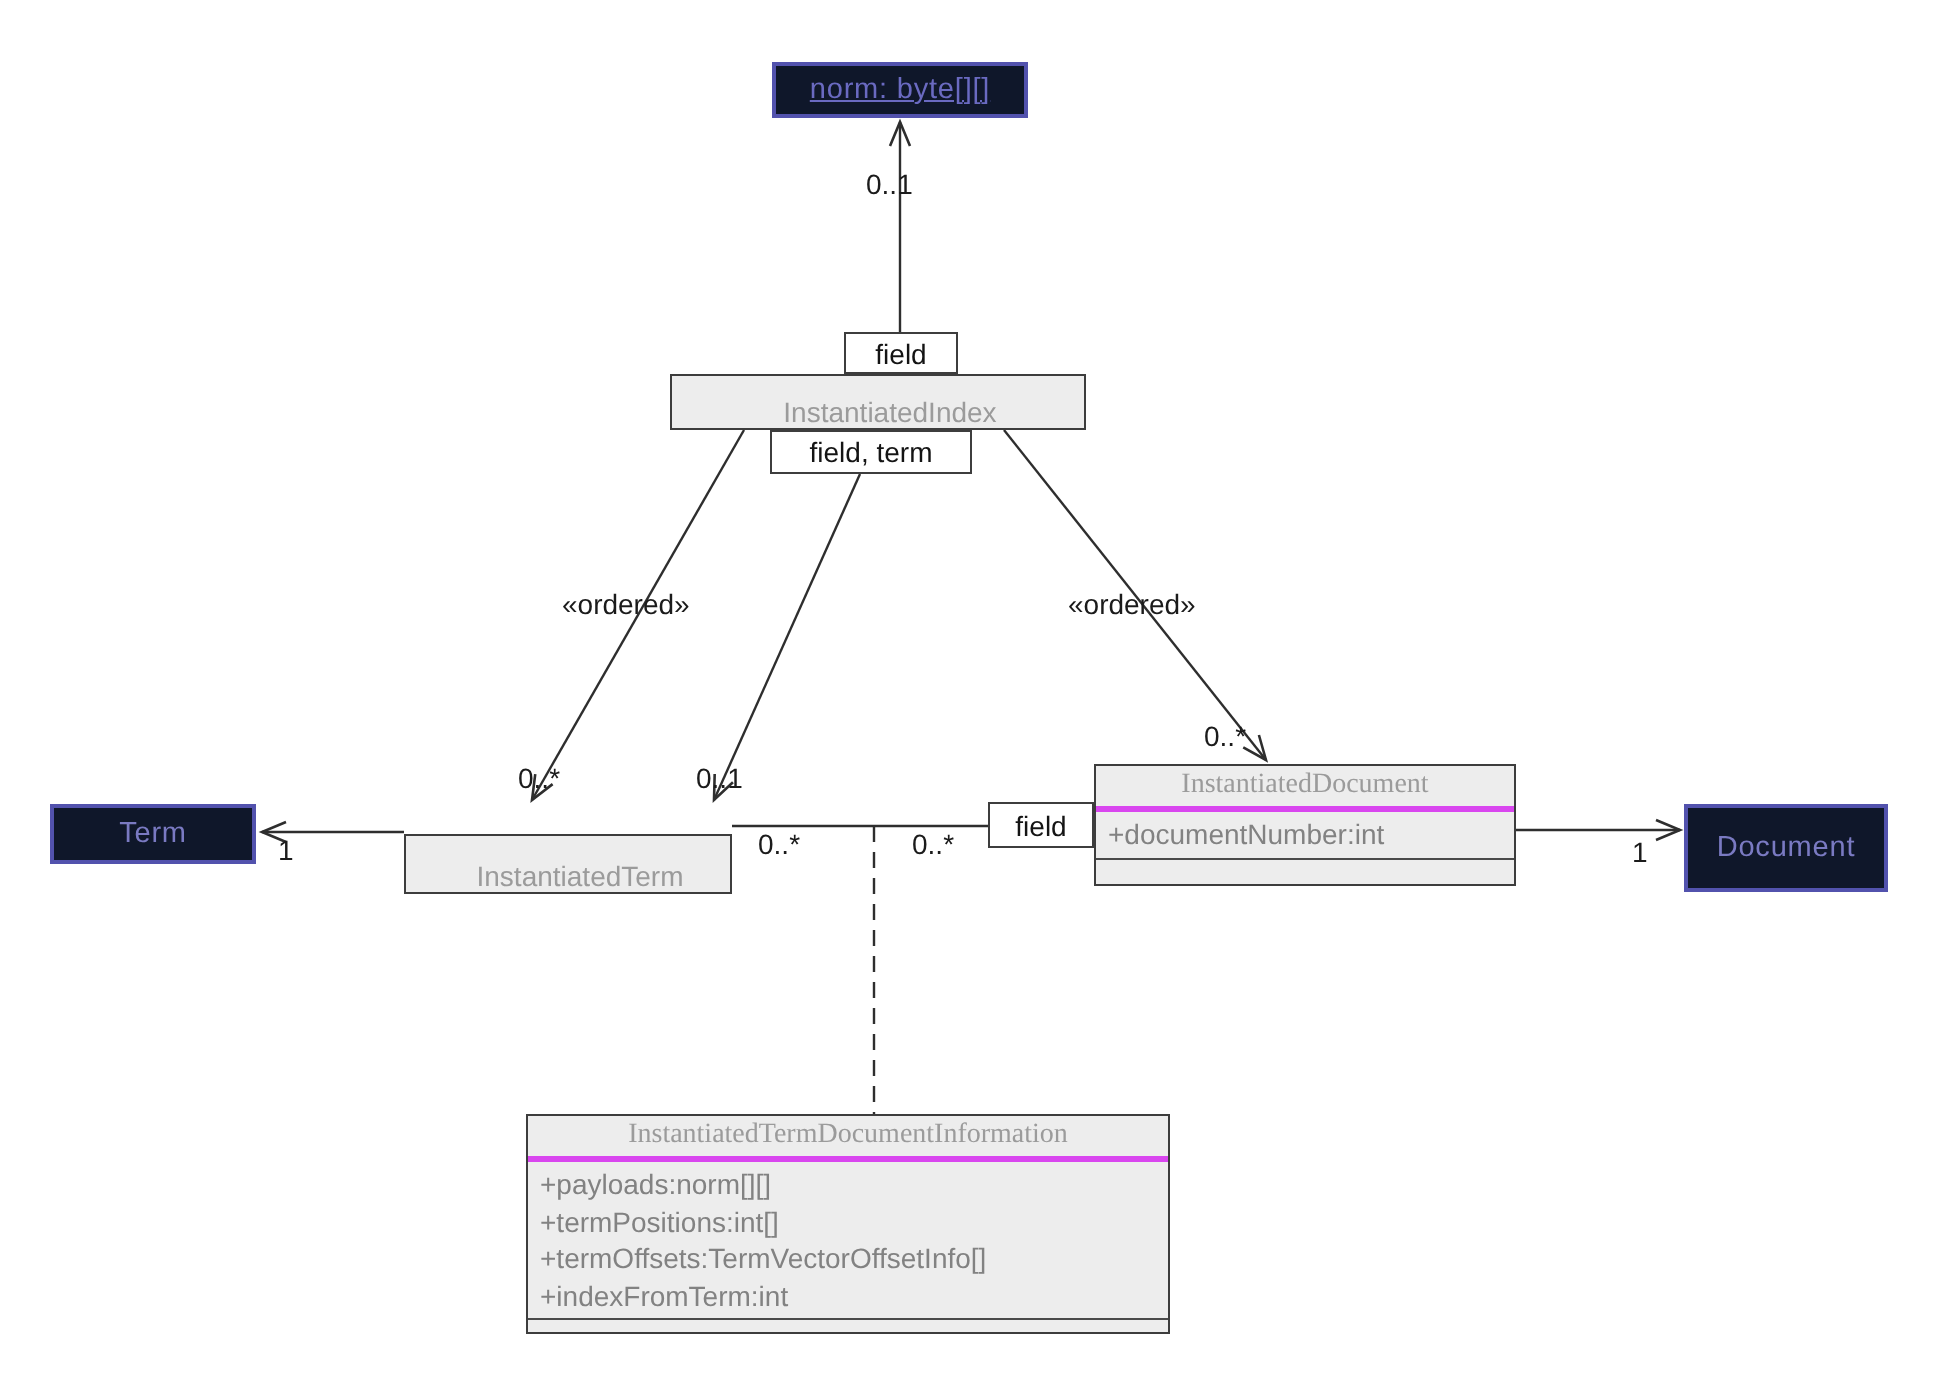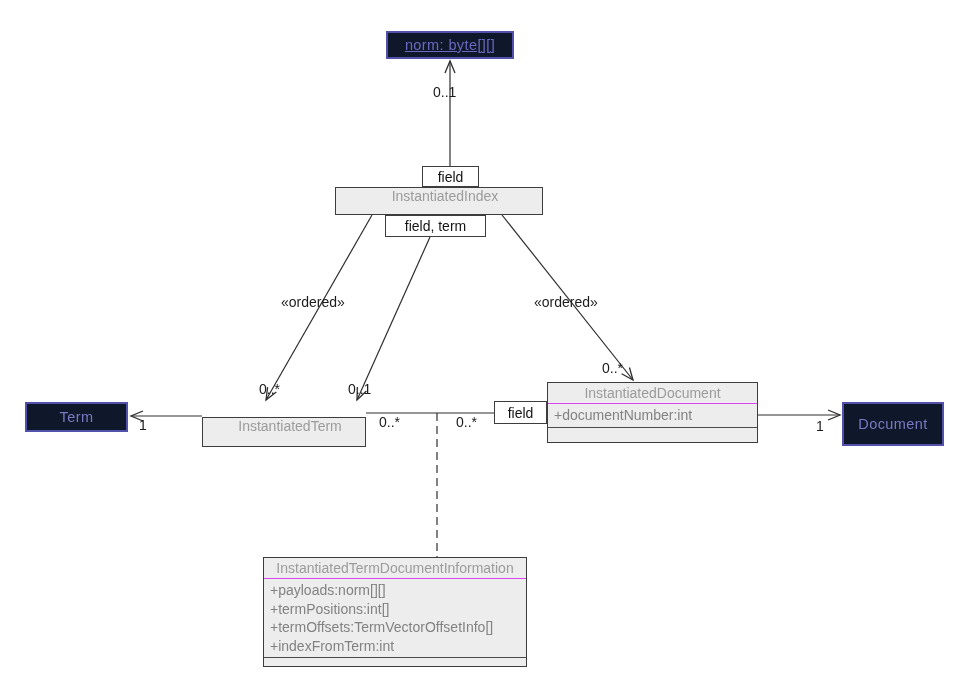--- a/index.html
+++ b/index.html
@@ -10,39 +10,39 @@
   #edges { position:absolute; left:0; top:0; }
 
   .uml-class {
     position:absolute; box-sizing:border-box;
     background:#ededed; border:1.5px solid #3d3d3d;
   }
   .uml-class .cls-name {
     color:#9b9b9b; font-size:14px; text-align:center;
     display:flex; align-items:center; justify-content:center;
   }
-  .single { display:flex; align-items:flex-start; justify-content:center;padding-left:12px; }
+  .single { display:flex; align-items:flex-end; justify-content:center;padding-left:12px; }
   .single .cls-name { width:100%; }
 
   .blue-class {
     position:absolute; box-sizing:border-box;
     background:#0f172a; border:2px solid #5252ad;
     display:flex; align-items:center; justify-content:center;
     color:#7a7ac2; font-size:14.5px; letter-spacing:0.4px;
   }
   .blue-class.underlined { text-decoration:underline; color:#6a6ac1; }
 
   .qualifier {
     position:absolute; box-sizing:border-box;
     background:#ffffff; border:1.5px solid #3d3d3d;
     display:flex; align-items:center; justify-content:center;
     color:#141414; font-size:14px;
   }
 
-  .compart-name { height:20px; line-height:20px; border-bottom:1px solid #d946ef; }
+  .compart-name { height:20px; line-height:20px; border-bottom:3px solid #d946ef;font-family:Liberation Serif, serif; }
   .compart-attrs { color:#828282; font-size:14px; padding:2px 4px 2px 6px; }
   .compart-attrs .attr { line-height:18.5px; white-space:nowrap; }
   .compart-empty { border-top:1px solid #4a4a4a; }
 
   .edge-label {
     position:absolute; color:#1b1b1b; font-size:14px; white-space:nowrap;
   }
 </style>
 </head>
 <body>
@@ -94,21 +94,21 @@
   </div>
 
   <div class="uml-class" style="left:547px; top:382px; width:211px; height:61px;">
     <div class="cls-name compart-name">InstantiatedDocument</div>
     <div class="compart-attrs">
       <div class="attr">+documentNumber:int</div>
     </div>
     <div class="compart-empty" style="height:13px;"></div>
   </div>
 
-  <div class="uml-class" style="left:263px; top:557px; width:264px; height:110px;">
+  <div class="uml-class" style="left:263px; top:557px; width:322px; height:110px;">
     <div class="cls-name compart-name">InstantiatedTermDocumentInformation</div>
     <div class="compart-attrs">
       <div class="attr">+payloads:norm[][]</div>
       <div class="attr">+termPositions:int[]</div>
       <div class="attr">+termOffsets:TermVectorOffsetInfo[]</div>
       <div class="attr">+indexFromTerm:int</div>
     </div>
     <div class="compart-empty" style="height:11px;"></div>
   </div>
 

